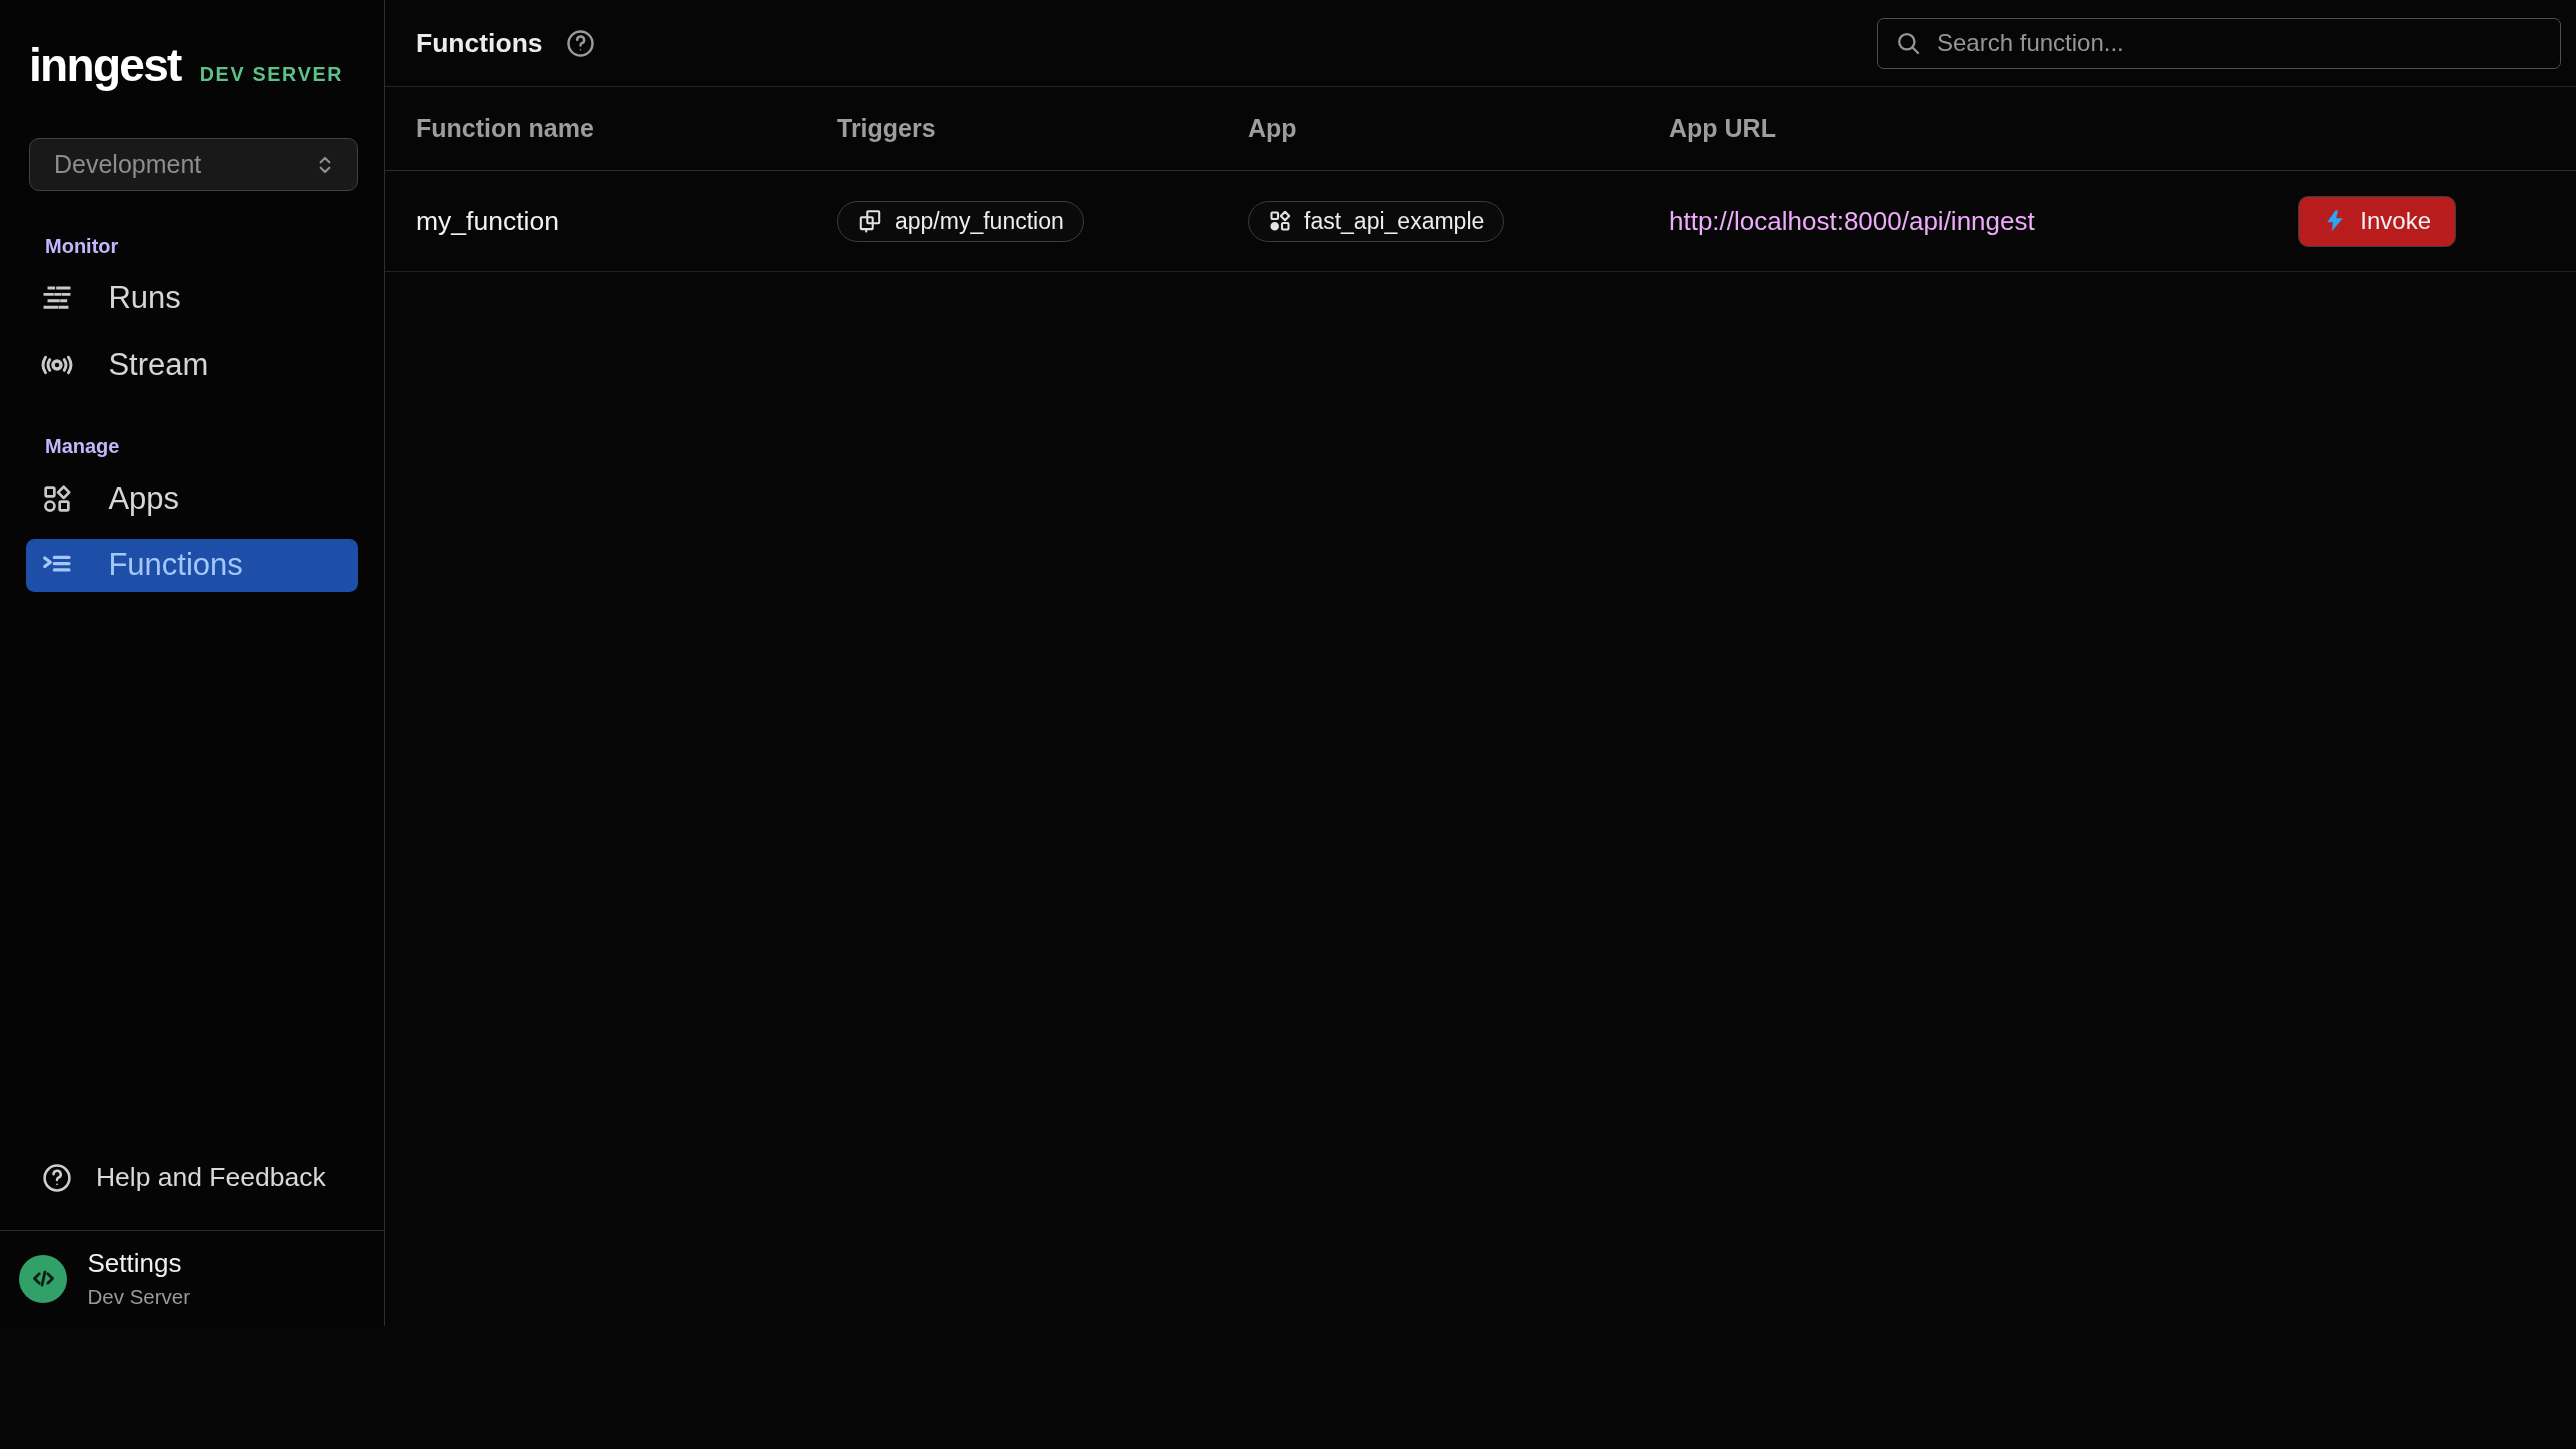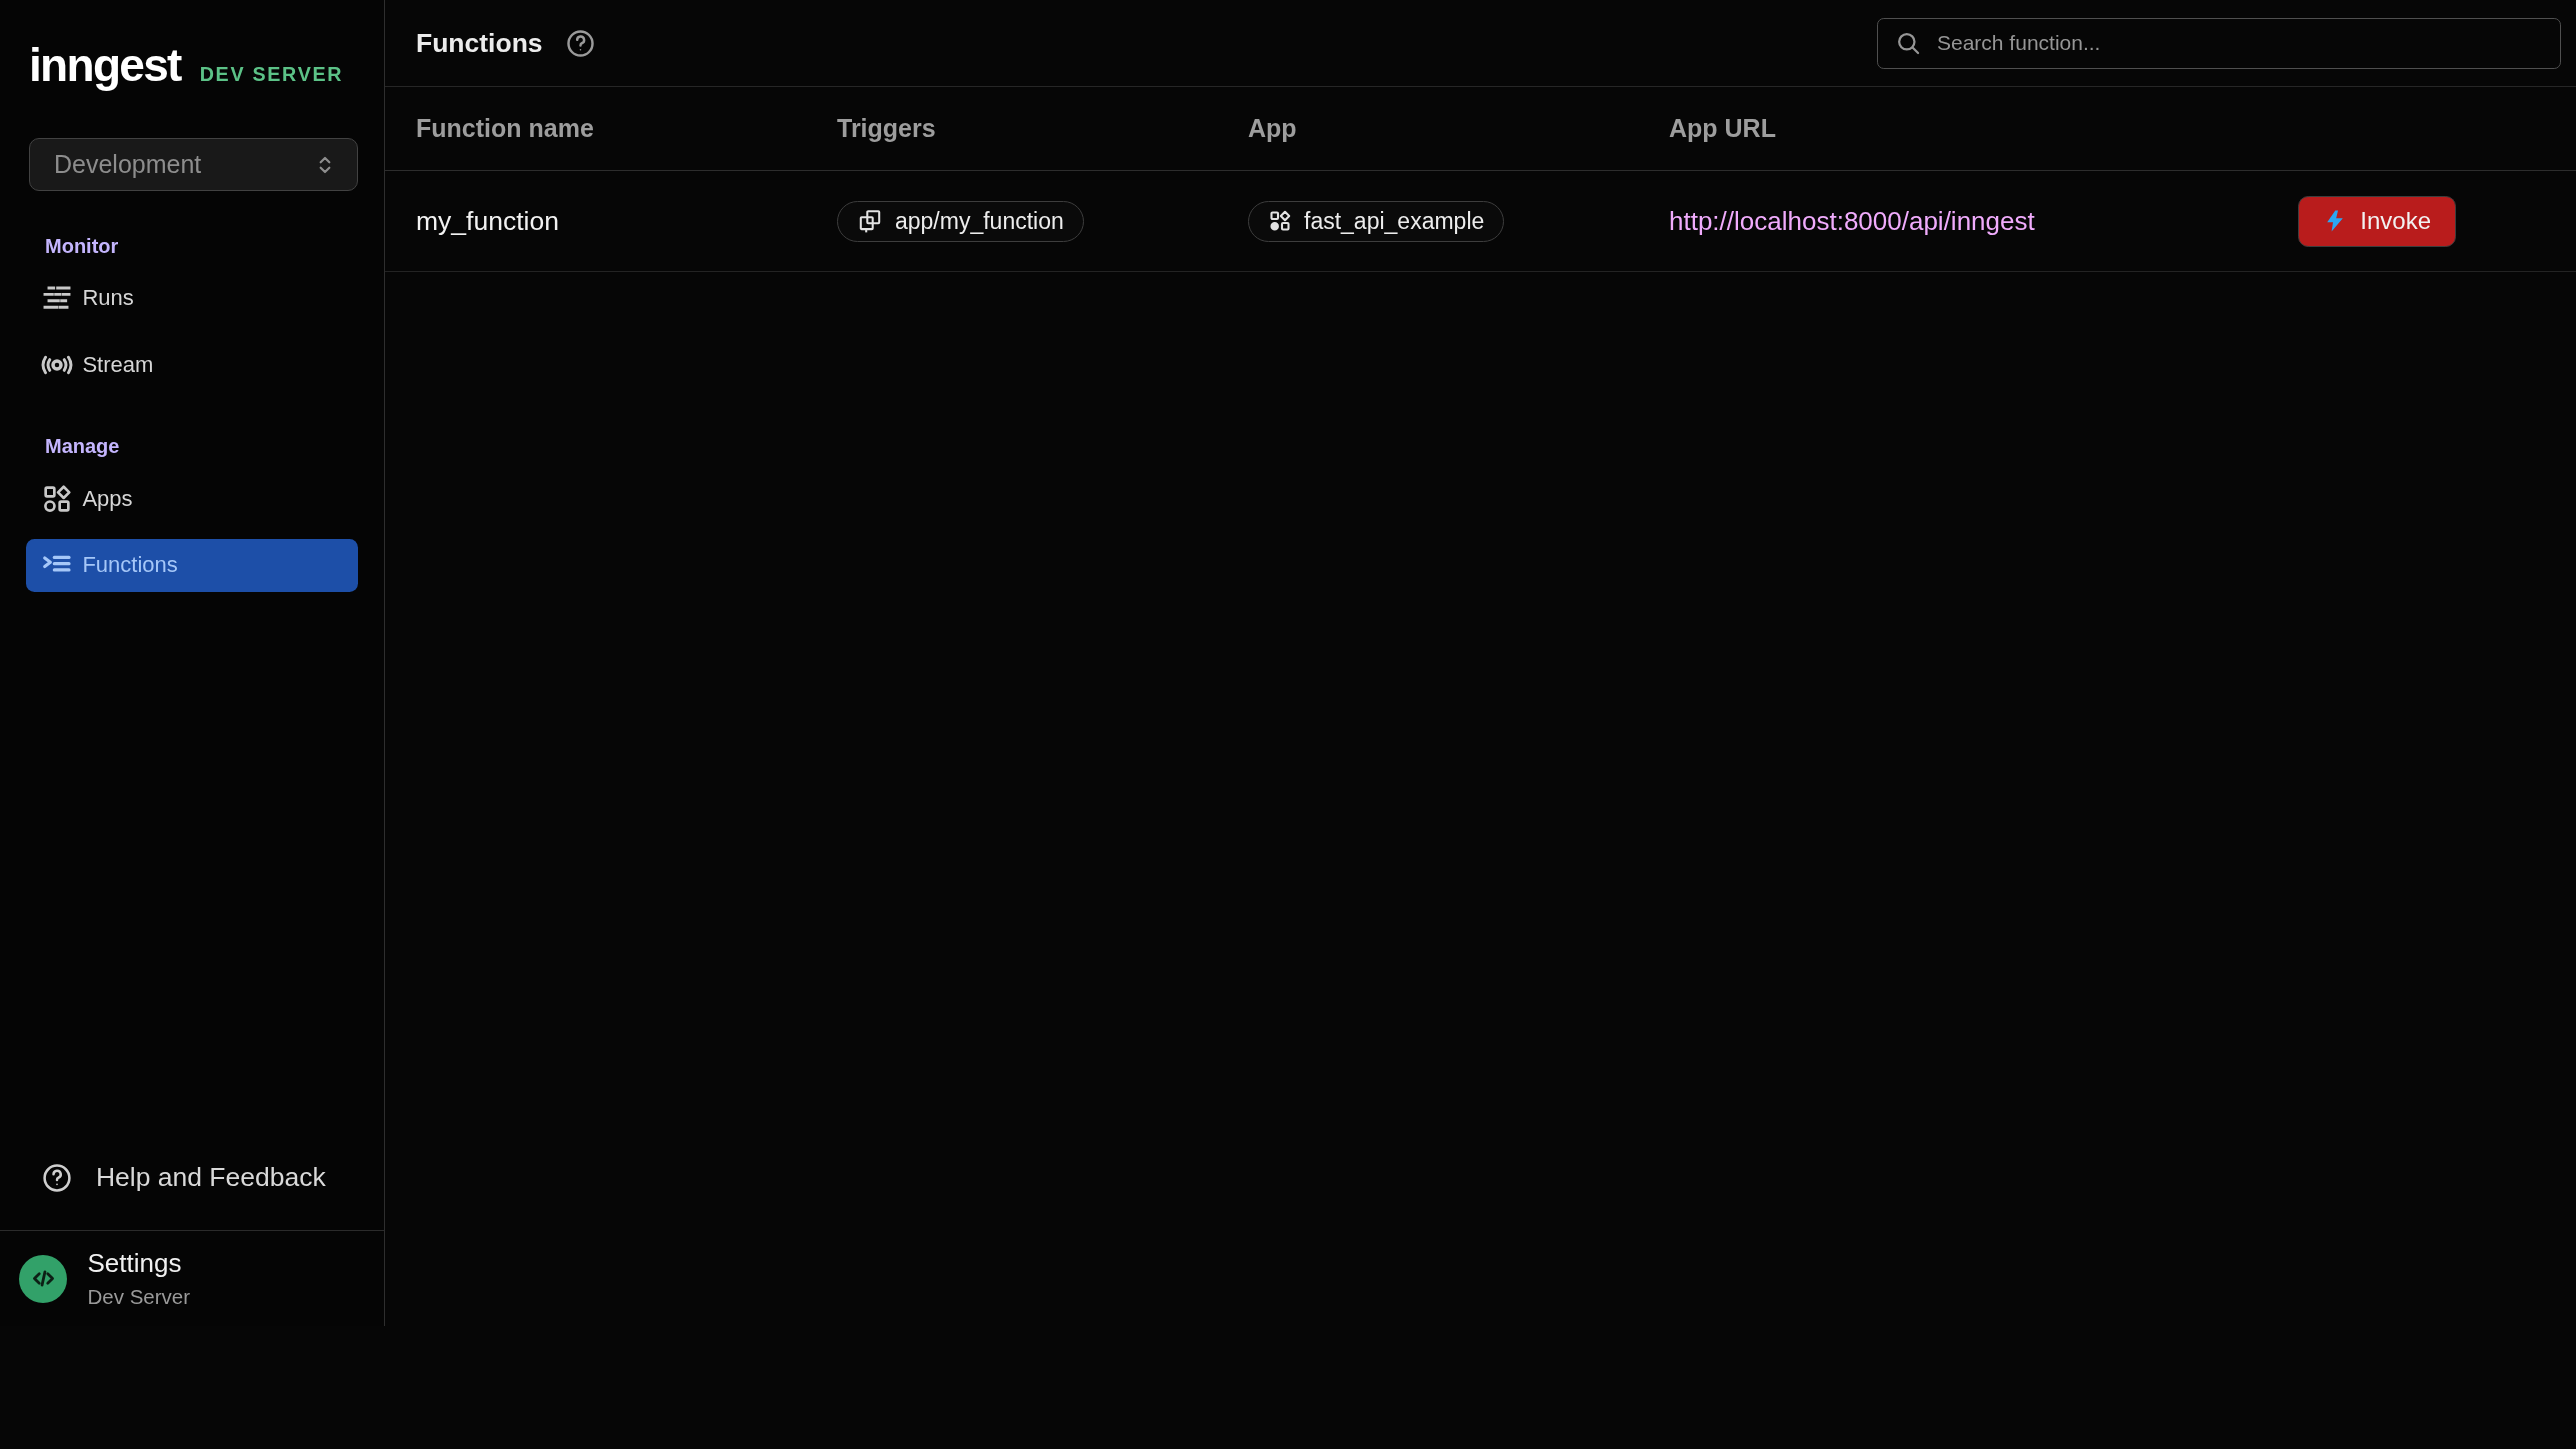--- a/index.html
+++ b/index.html
@@ -13,22 +13,22 @@
   .sidebar-top { padding:38px 26px 0 29px; }
   .logo-row { display:flex; align-items:baseline; gap:19px; }
   .logo { font-size:46px; font-weight:800; letter-spacing:-1.7px; color:#ffffff; }
   .env-badge { font-size:19.7px; font-weight:700; letter-spacing:1.7px; color:#5cc287; }
   .env-select { margin-top:46px; height:53px; width:100%; background:#191919;
                 border:1.7px solid #424242; border-radius:10px; display:flex;
                 align-items:center; justify-content:space-between;
                 padding:0 19px 0 24px; color:#8d8d8d; font-size:25px; cursor:pointer; }
   .nav { padding:0 26px 0 26px; }
   .section-label { margin:44px 0 13.7px 19px; font-size:20px; font-weight:700; color:#c4b5fd; }
-  .nav-item { display:flex; align-items:center; gap:7px; height:53px; margin-bottom:13.7px;
-              padding:0 15.4px; border-radius:8.5px; font-size:22px; color:#d6d6d6; cursor:pointer; }
+  .nav-item { display:flex; align-items:center; gap:33px; height:53px; margin-bottom:13.7px;
+              padding:0 15.4px; border-radius:8.5px; font-size:31px; color:#d6d6d6; cursor:pointer; }
   .nav-item .nicon { width:34px; height:34px; display:flex; align-items:center; color:#c8c8c8; }
   .nav-item.active { background:#1d4fa8; color:#a5c7f8; }
   .nav-item.active .nicon { color:#a5c7f8; }
 
   .sidebar-bottom { margin-top:auto; }
   .help-item { display:flex; align-items:center; gap:20.5px; height:53px;
                margin:0 26px 26px 26px; padding:0 15.4px; font-size:26.5px; color:#d9d9d9; cursor:pointer; }
   .help-item .nicon { width:34px; height:34px; display:flex; align-items:center; color:#cfcfcf; }
   .sidebar-footer { border-top:1.7px solid #2b2b2b; height:96px; display:flex;
                     align-items:center; gap:20.5px; padding:0 19px; cursor:pointer; }
@@ -43,21 +43,21 @@
   .topbar { height:87px; min-height:87px; display:flex; align-items:center;
             justify-content:space-between; padding:0 15.4px 0 31px;
             border-bottom:1.7px solid #262626; }
   .title-wrap { display:flex; align-items:center; gap:22px; }
   .page-title { font-size:26.5px; font-weight:600; color:#ececec; }
   .help-circle { width:31px; height:31px; display:flex; color:#9a9a9a; cursor:pointer; }
   .search-box { width:684px; height:51px; border:1.7px solid #4f4f4f; border-radius:6.8px;
                 display:flex; align-items:center; gap:15.4px; padding:0 17px; background:transparent; }
   .search-box svg { flex:none; }
   .search-input { flex:1; background:transparent; border:none; outline:none;
-                  font-size:21px; color:#e6e6e6; font-family:"Liberation Sans", sans-serif; }
+                  font-size:24px; color:#e6e6e6; font-family:"Liberation Sans", sans-serif; }
   .search-input::placeholder { color:#969696; }
 
   .grid-cols { display:grid; grid-template-columns:421px 411px 421px 1fr auto; align-items:center; }
   .table-header { height:84px; min-height:84px; padding:0 31px;
                   border-bottom:1.7px solid #2d2d2d; }
   .th { font-size:25px; font-weight:600; color:#9d9d9d; }
   .table-row { height:101px; min-height:101px; padding:0 31px; border-bottom:1.7px solid #232323; }
   .fn-name { font-size:26.5px; font-weight:500; color:#f2f2f2; }
   .badge { display:inline-flex; align-items:center; gap:12px; height:41px; padding:0 19px;
            border:1.7px solid #3d3d3d; border-radius:854px; font-size:23px; font-weight:500;

